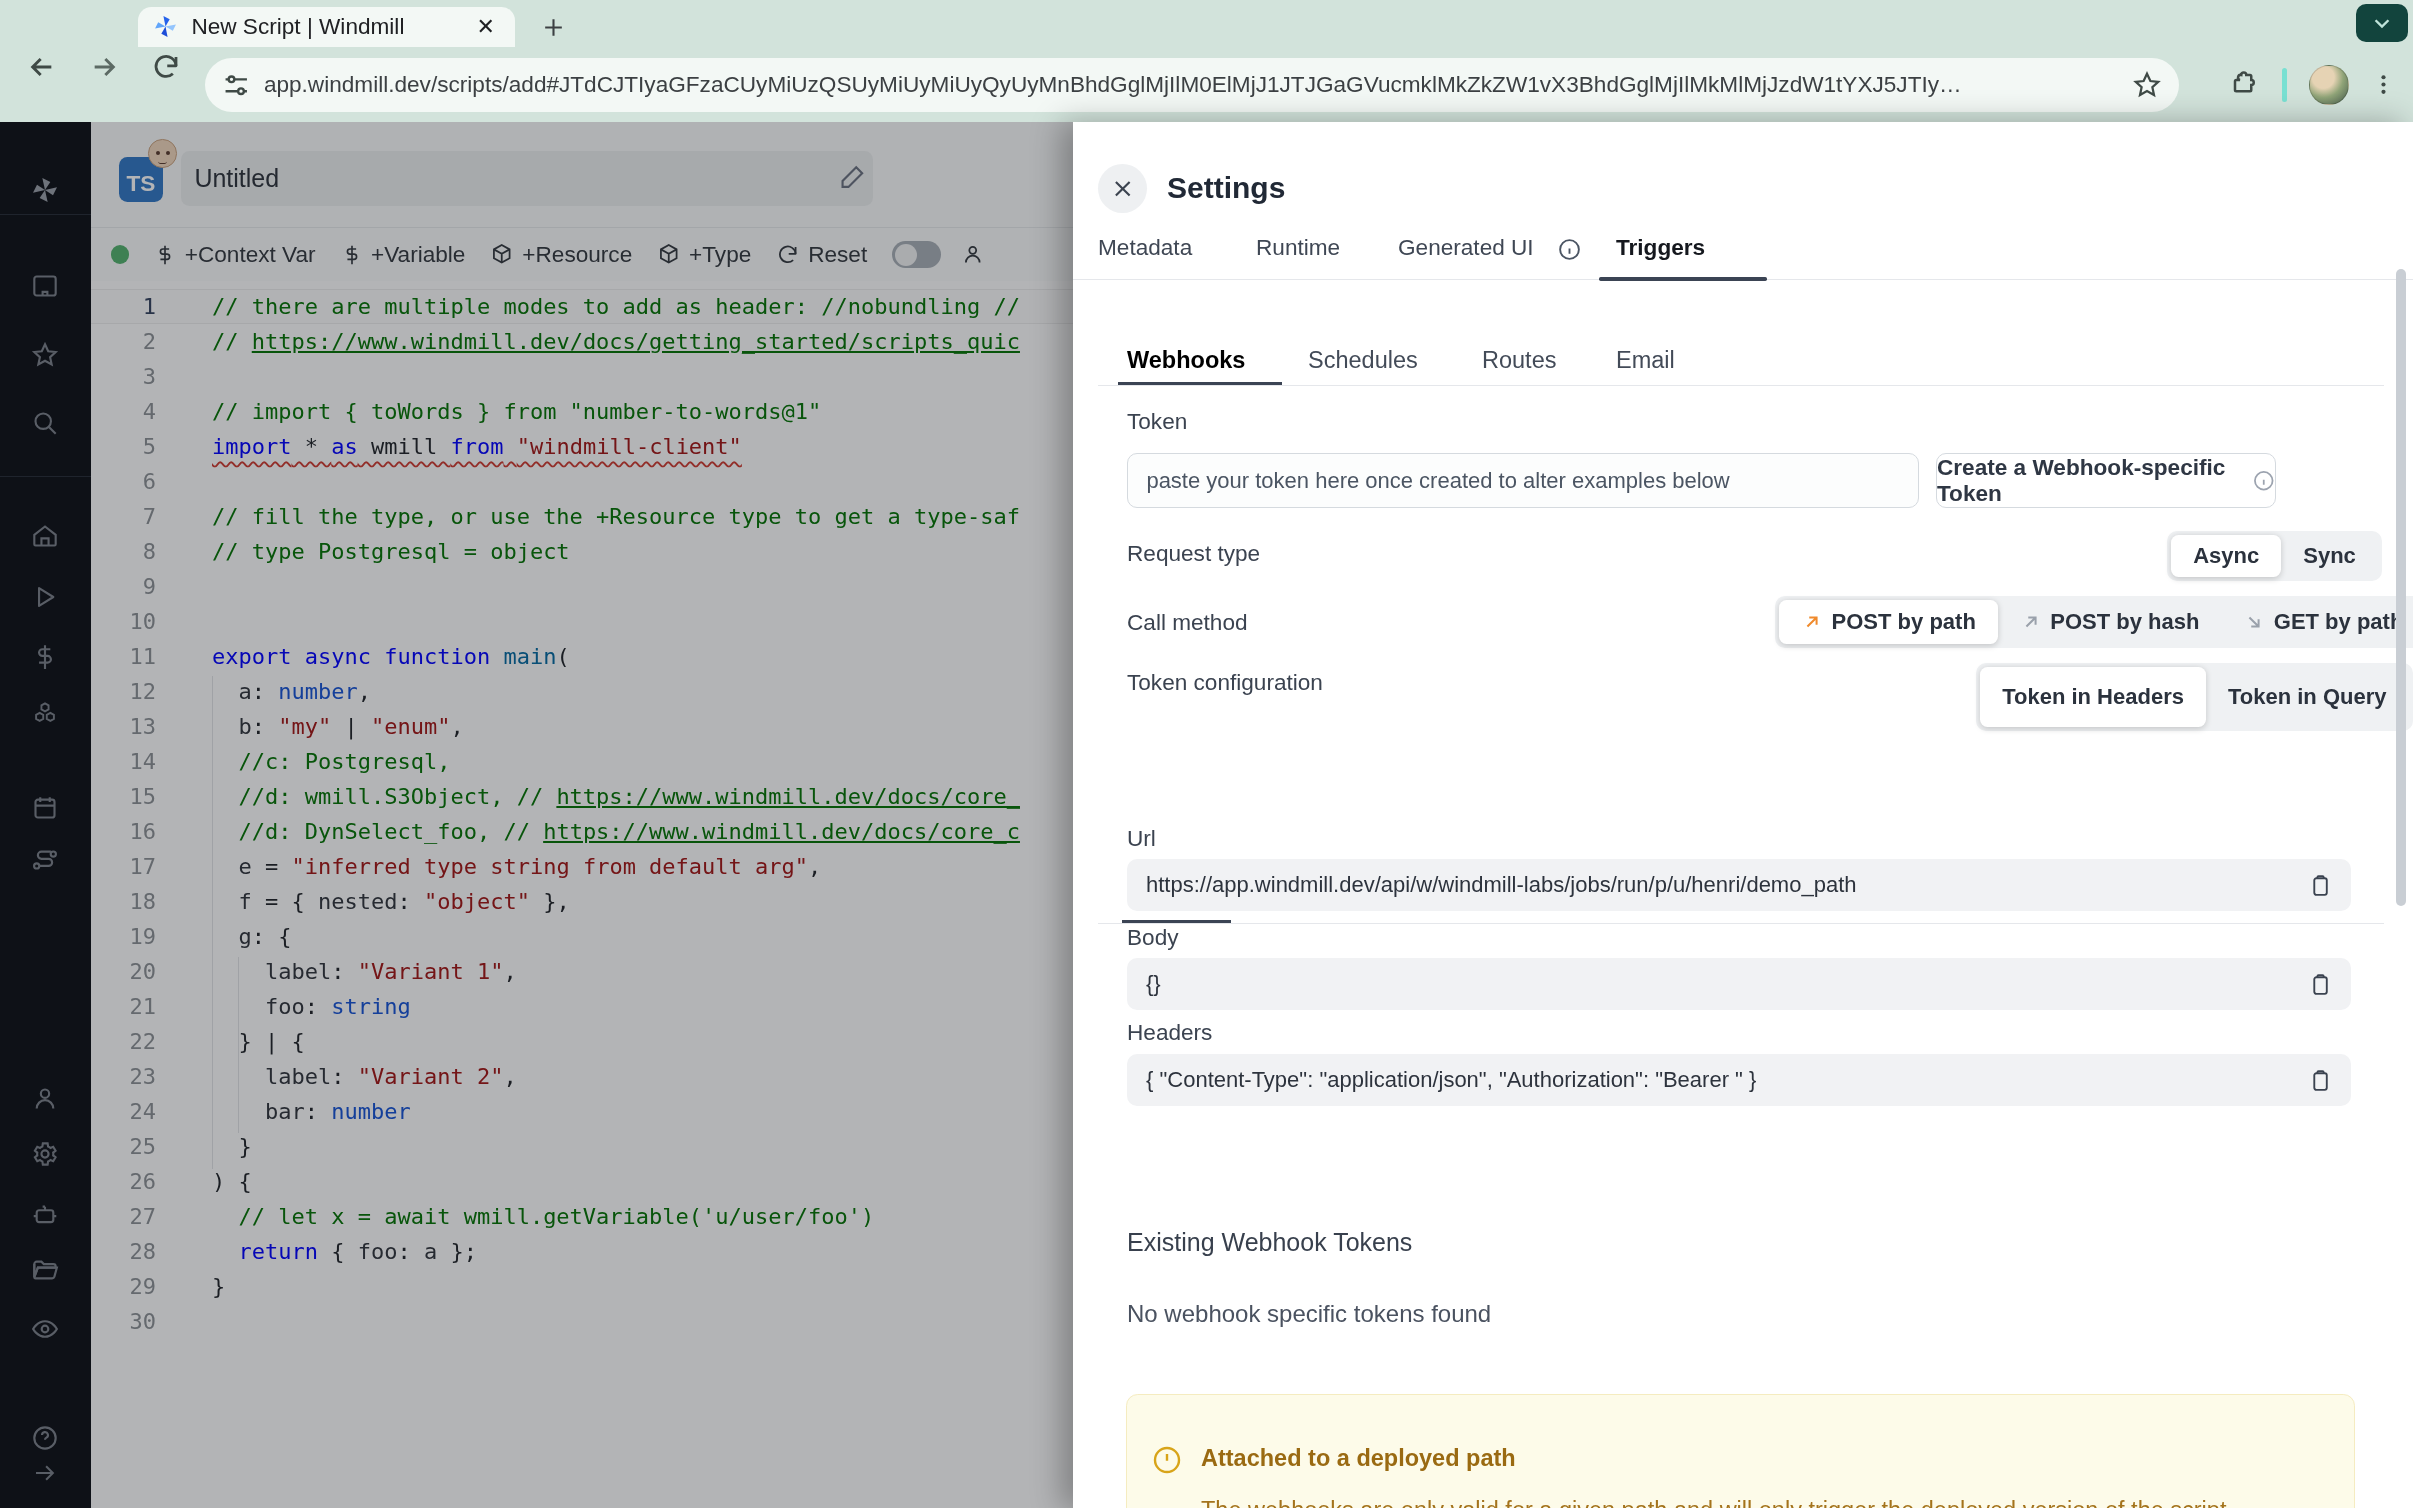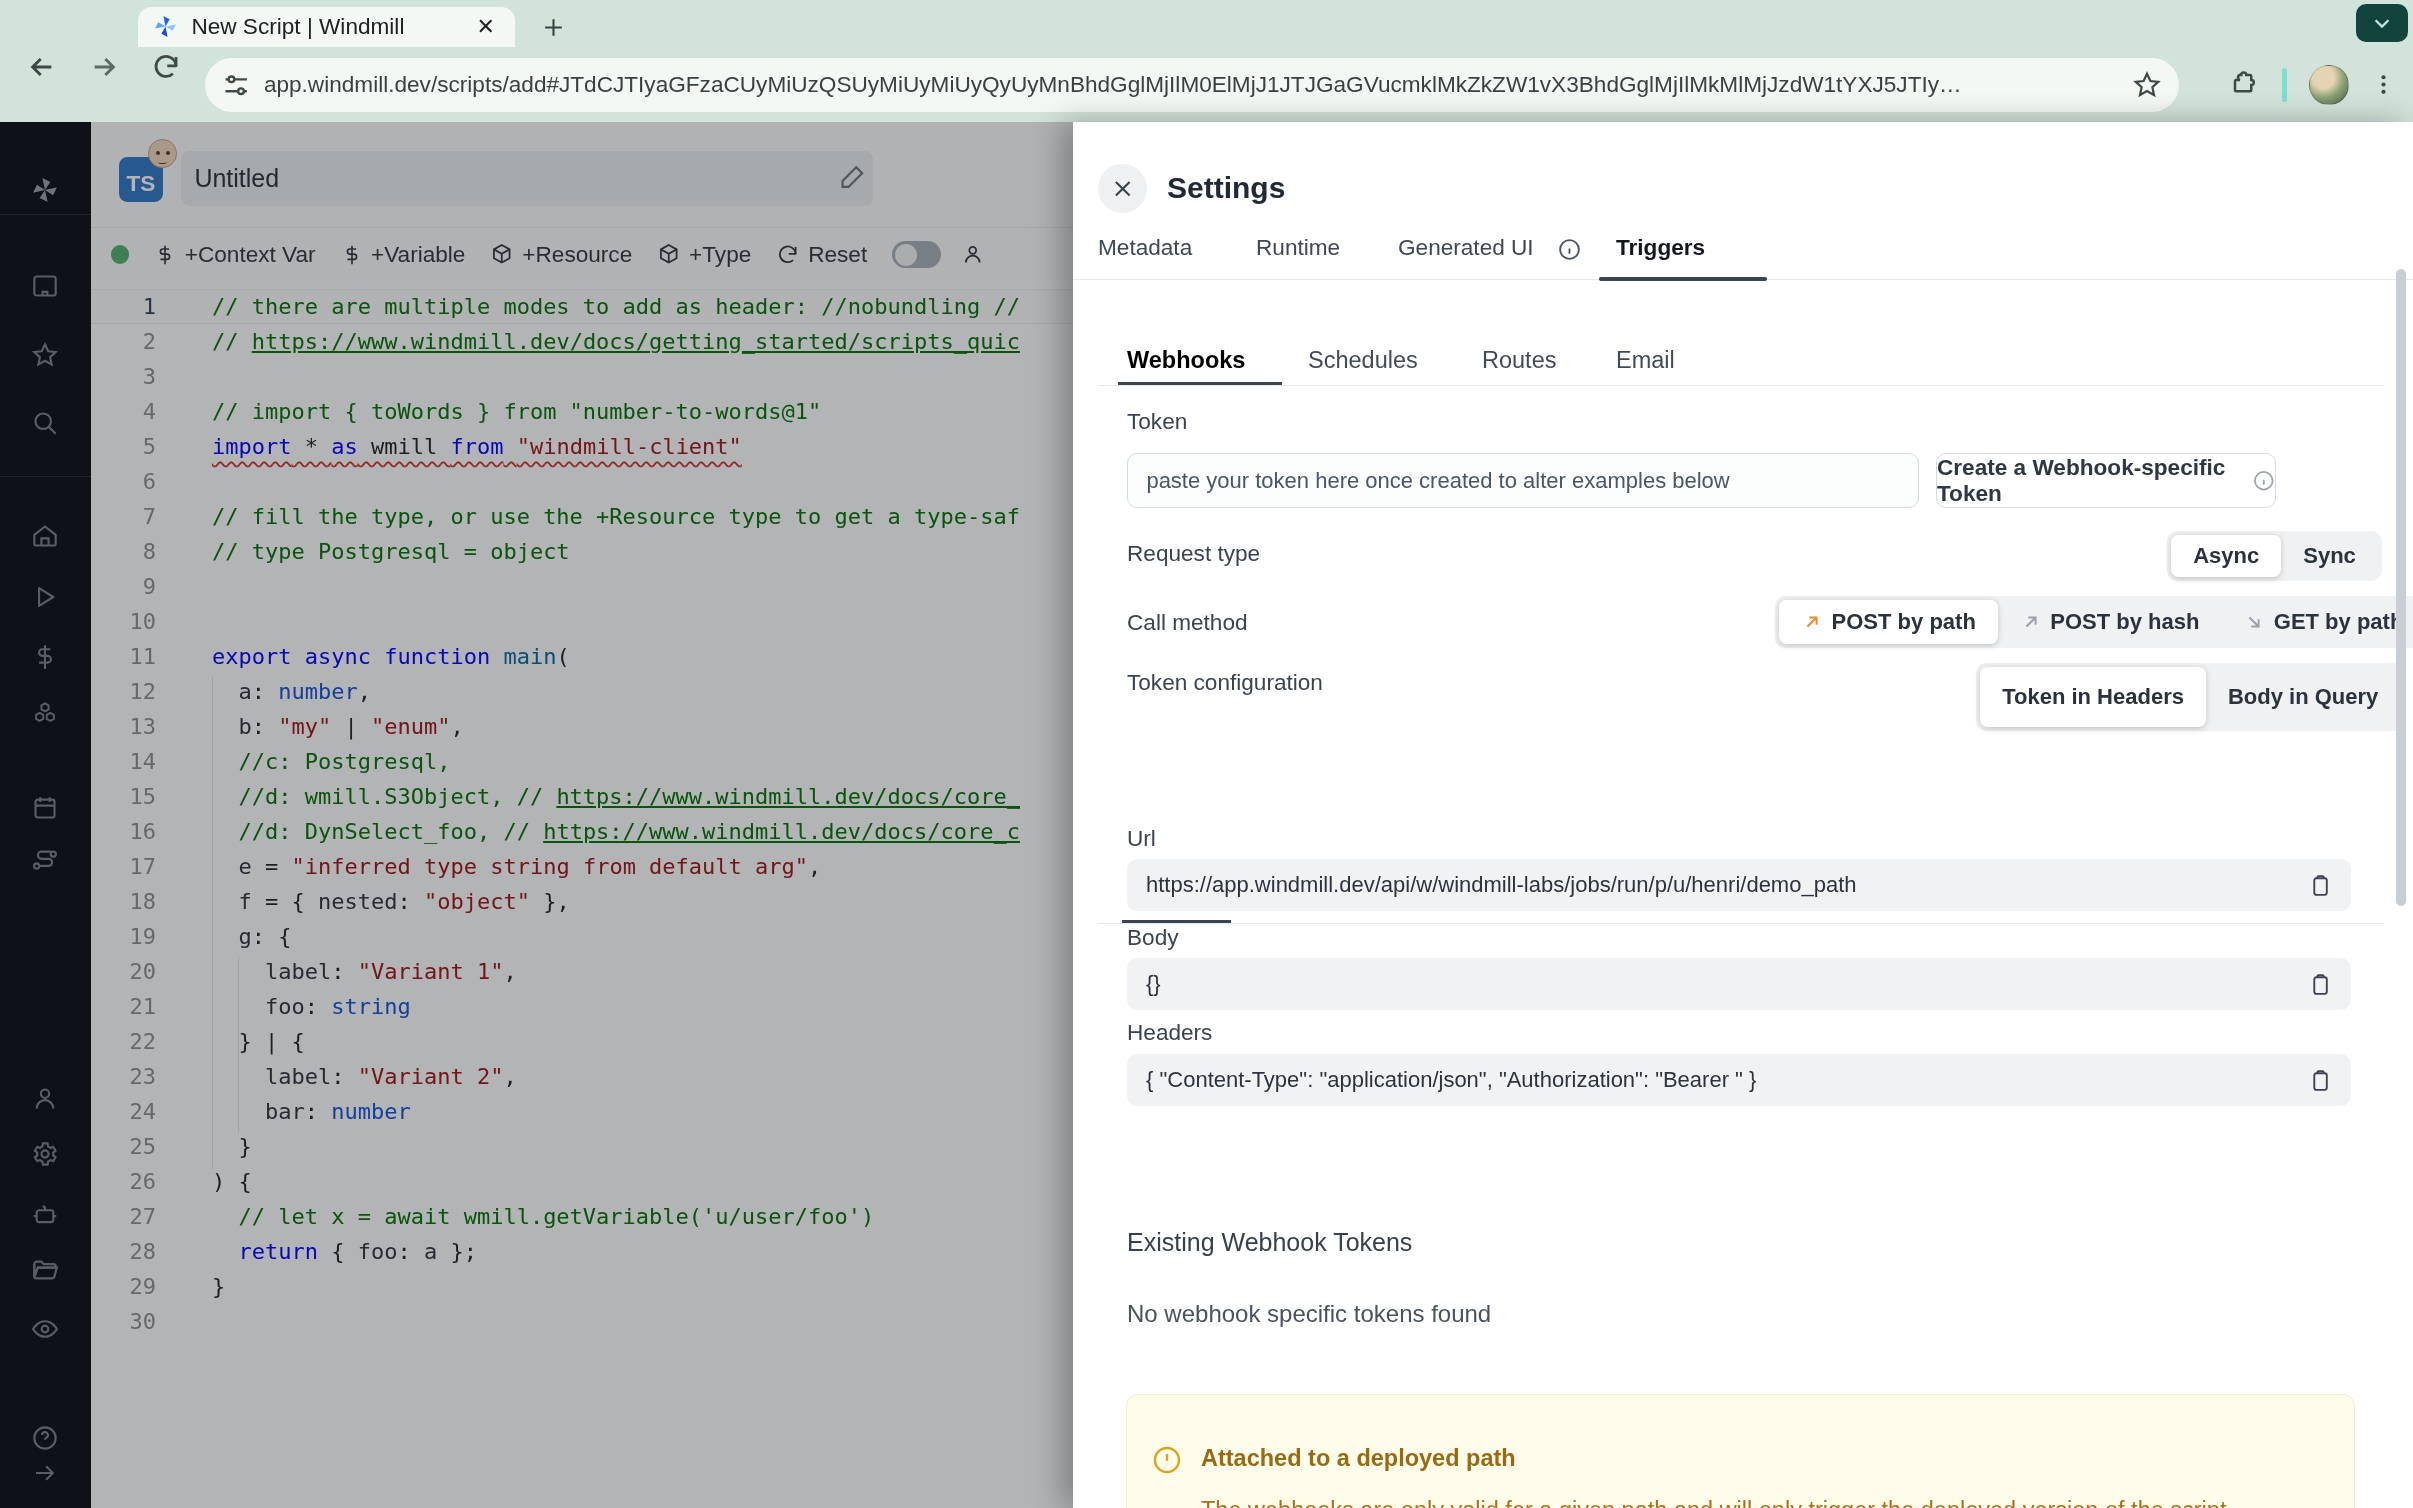--- a/index.html
+++ b/index.html
@@ -471,21 +471,21 @@
               <path d="M7 7l10 10M17 9v8H9"></path>
             </svg>
         </span>
         <span>GET by path</span>
       </div>
     </div>
 
     <div class="lbl" style="top:548px">Token configuration</div>
     <div class="seg" style="left:903px;top:541px;height:68px">
       <div class="opt sel">Token in Headers</div>
-      <div class="opt">Body in Query</div>
+      <div class="opt">Token in Query</div>
     </div>
 
     <div class="ex-tabs">
       <span class="ex-tab active" style="left:57px">REST</span>
       <span class="ex-tab" style="left:208px">Curl</span>
       <span class="ex-tab" style="left:335px">Fetch</span>
       <span class="ex-underline"></span>
       <span class="ex-border"></span>
     </div>
 

